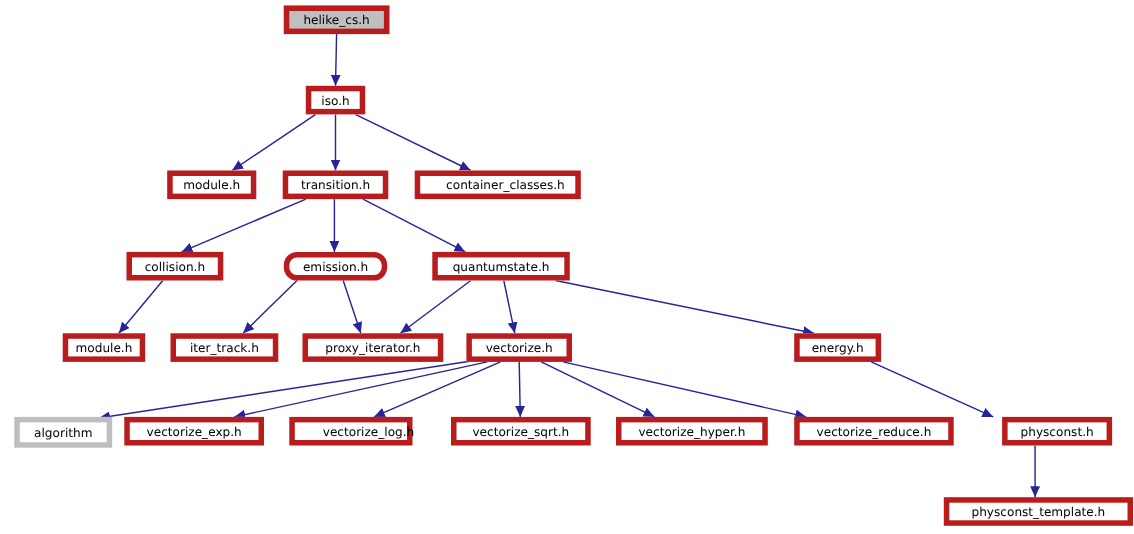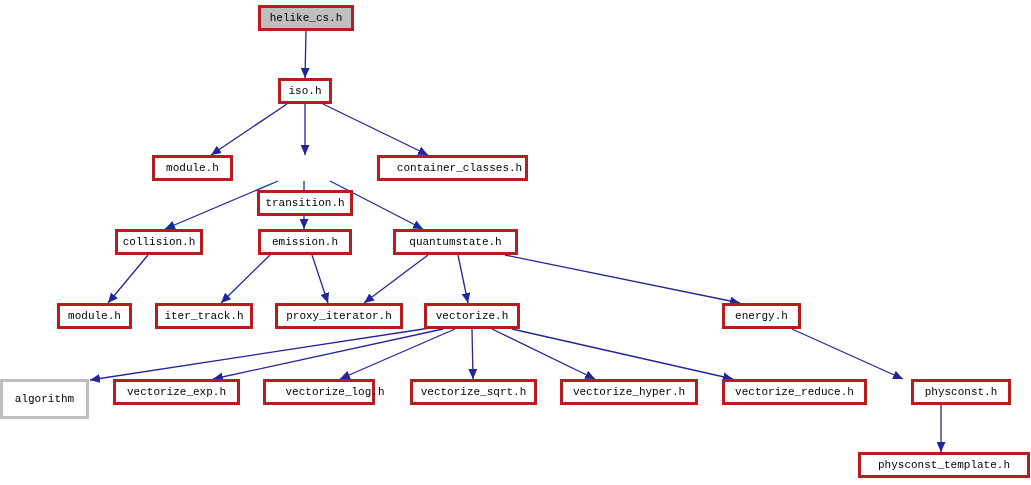--- a/index.html
+++ b/index.html
@@ -13,30 +13,29 @@
   }
   .edge-layer {
     position: absolute;
     left: 0; top: 0;
     width: 1031px; height: 485px;
   }
   .node {
     position: absolute;
     box-sizing: border-box;
     background: #ffffff;
-    border: 3px solid #b91c1c;
+    border: 5px solid #b91c1c;
     color: #000000;
     font-size: 11px;
     line-height: 1;
     display: flex;
     align-items: center;
     justify-content: center;
     white-space: nowrap;
     cursor: pointer;
-    font-family: Liberation Mono, monospace;
   }
   .node.root { background: #bfbfbf; }
   .node.external { border-color: #bebebe; cursor: default; }
 </style>
 </head>
 <body>
 
 <div class="canvas">
   <svg class="edge-layer" xmlns="http://www.w3.org/2000/svg" viewBox="0 0 1031 485">
     <defs>
@@ -65,31 +64,31 @@
         <line x1="492" y1="329" x2="595" y2="379" stroke="#252599" stroke-width="1.3" marker-end="url(#arrowhead)"></line>
         <line x1="512" y1="329" x2="733" y2="379" stroke="#252599" stroke-width="1.3" marker-end="url(#arrowhead)"></line>
         <line x1="792" y1="329" x2="903" y2="379" stroke="#252599" stroke-width="1.3" marker-end="url(#arrowhead)"></line>
         <line x1="941" y1="405" x2="941" y2="452" stroke="#252599" stroke-width="1.3" marker-end="url(#arrowhead)"></line>
       </g>
   </svg>
   <div>
       <div class="node root" style="left: 258px; top: 5px; width: 96px; height: 26px;">helike_cs.h</div>
       <div class="node" style="left: 278px; top: 78px; width: 54px; height: 26px;">iso.h</div>
       <div class="node" style="left: 152px; top: 155px; width: 81px; height: 26px;">module.h</div>
-      <div class="node" style="left: 257px; top: 155px; width: 96px; height: 26px; margin-top: 35px;">transition.h</div>
+      <div class="node" style="left: 257px; top: 155px; width: 96px; height: 26px;">transition.h</div>
       <div class="node" style="left: 377px; top: 155px; width: 151px; height: 26px; padding-left: 14px;">container_classes.h</div>
       <div class="node" style="left: 115px; top: 229px; width: 88px; height: 26px;">collision.h</div>
-      <div class="node" style="left: 258px; top: 229px; width: 94px; height: 26px;">emission.h</div>
+      <div class="node" style="left: 258px; top: 229px; width: 94px; height: 26px; border-radius: 12px;">emission.h</div>
       <div class="node" style="left: 393px; top: 229px; width: 125px; height: 26px;">quantumstate.h</div>
       <div class="node" style="left: 57px; top: 303px; width: 75px; height: 26px;">module.h</div>
       <div class="node" style="left: 155px; top: 303px; width: 98px; height: 26px;">iter_track.h</div>
       <div class="node" style="left: 275px; top: 303px; width: 128px; height: 26px;">proxy_iterator.h</div>
       <div class="node" style="left: 424px; top: 303px; width: 96px; height: 26px;">vectorize.h</div>
       <div class="node" style="left: 722px; top: 303px; width: 79px; height: 26px;">energy.h</div>
-      <div class="node external" style="left: 0; top: 379px; width: 89px; height: 40px;">algorithm</div>
+      <div class="node external" style="left: 13px; top: 379px; width: 89px; height: 28px;">algorithm</div>
       <div class="node" style="left: 113px; top: 379px; width: 127px; height: 26px;">vectorize_exp.h</div>
       <div class="node" style="left: 263px; top: 379px; width: 112px; height: 26px; padding-left: 32px;">vectorize_log.h</div>
       <div class="node" style="left: 410px; top: 379px; width: 127px; height: 26px;">vectorize_sqrt.h</div>
       <div class="node" style="left: 560px; top: 379px; width: 138px; height: 26px;">vectorize_hyper.h</div>
       <div class="node" style="left: 722px; top: 379px; width: 145px; height: 26px;">vectorize_reduce.h</div>
       <div class="node" style="left: 892px; top: 379px; width: 100px; height: 26px; margin-left: 19px;">physconst.h</div>
       <div class="node" style="left: 858px; top: 452px; width: 172px; height: 26px;">physconst_template.h</div>
     </div>
 </div>
 

